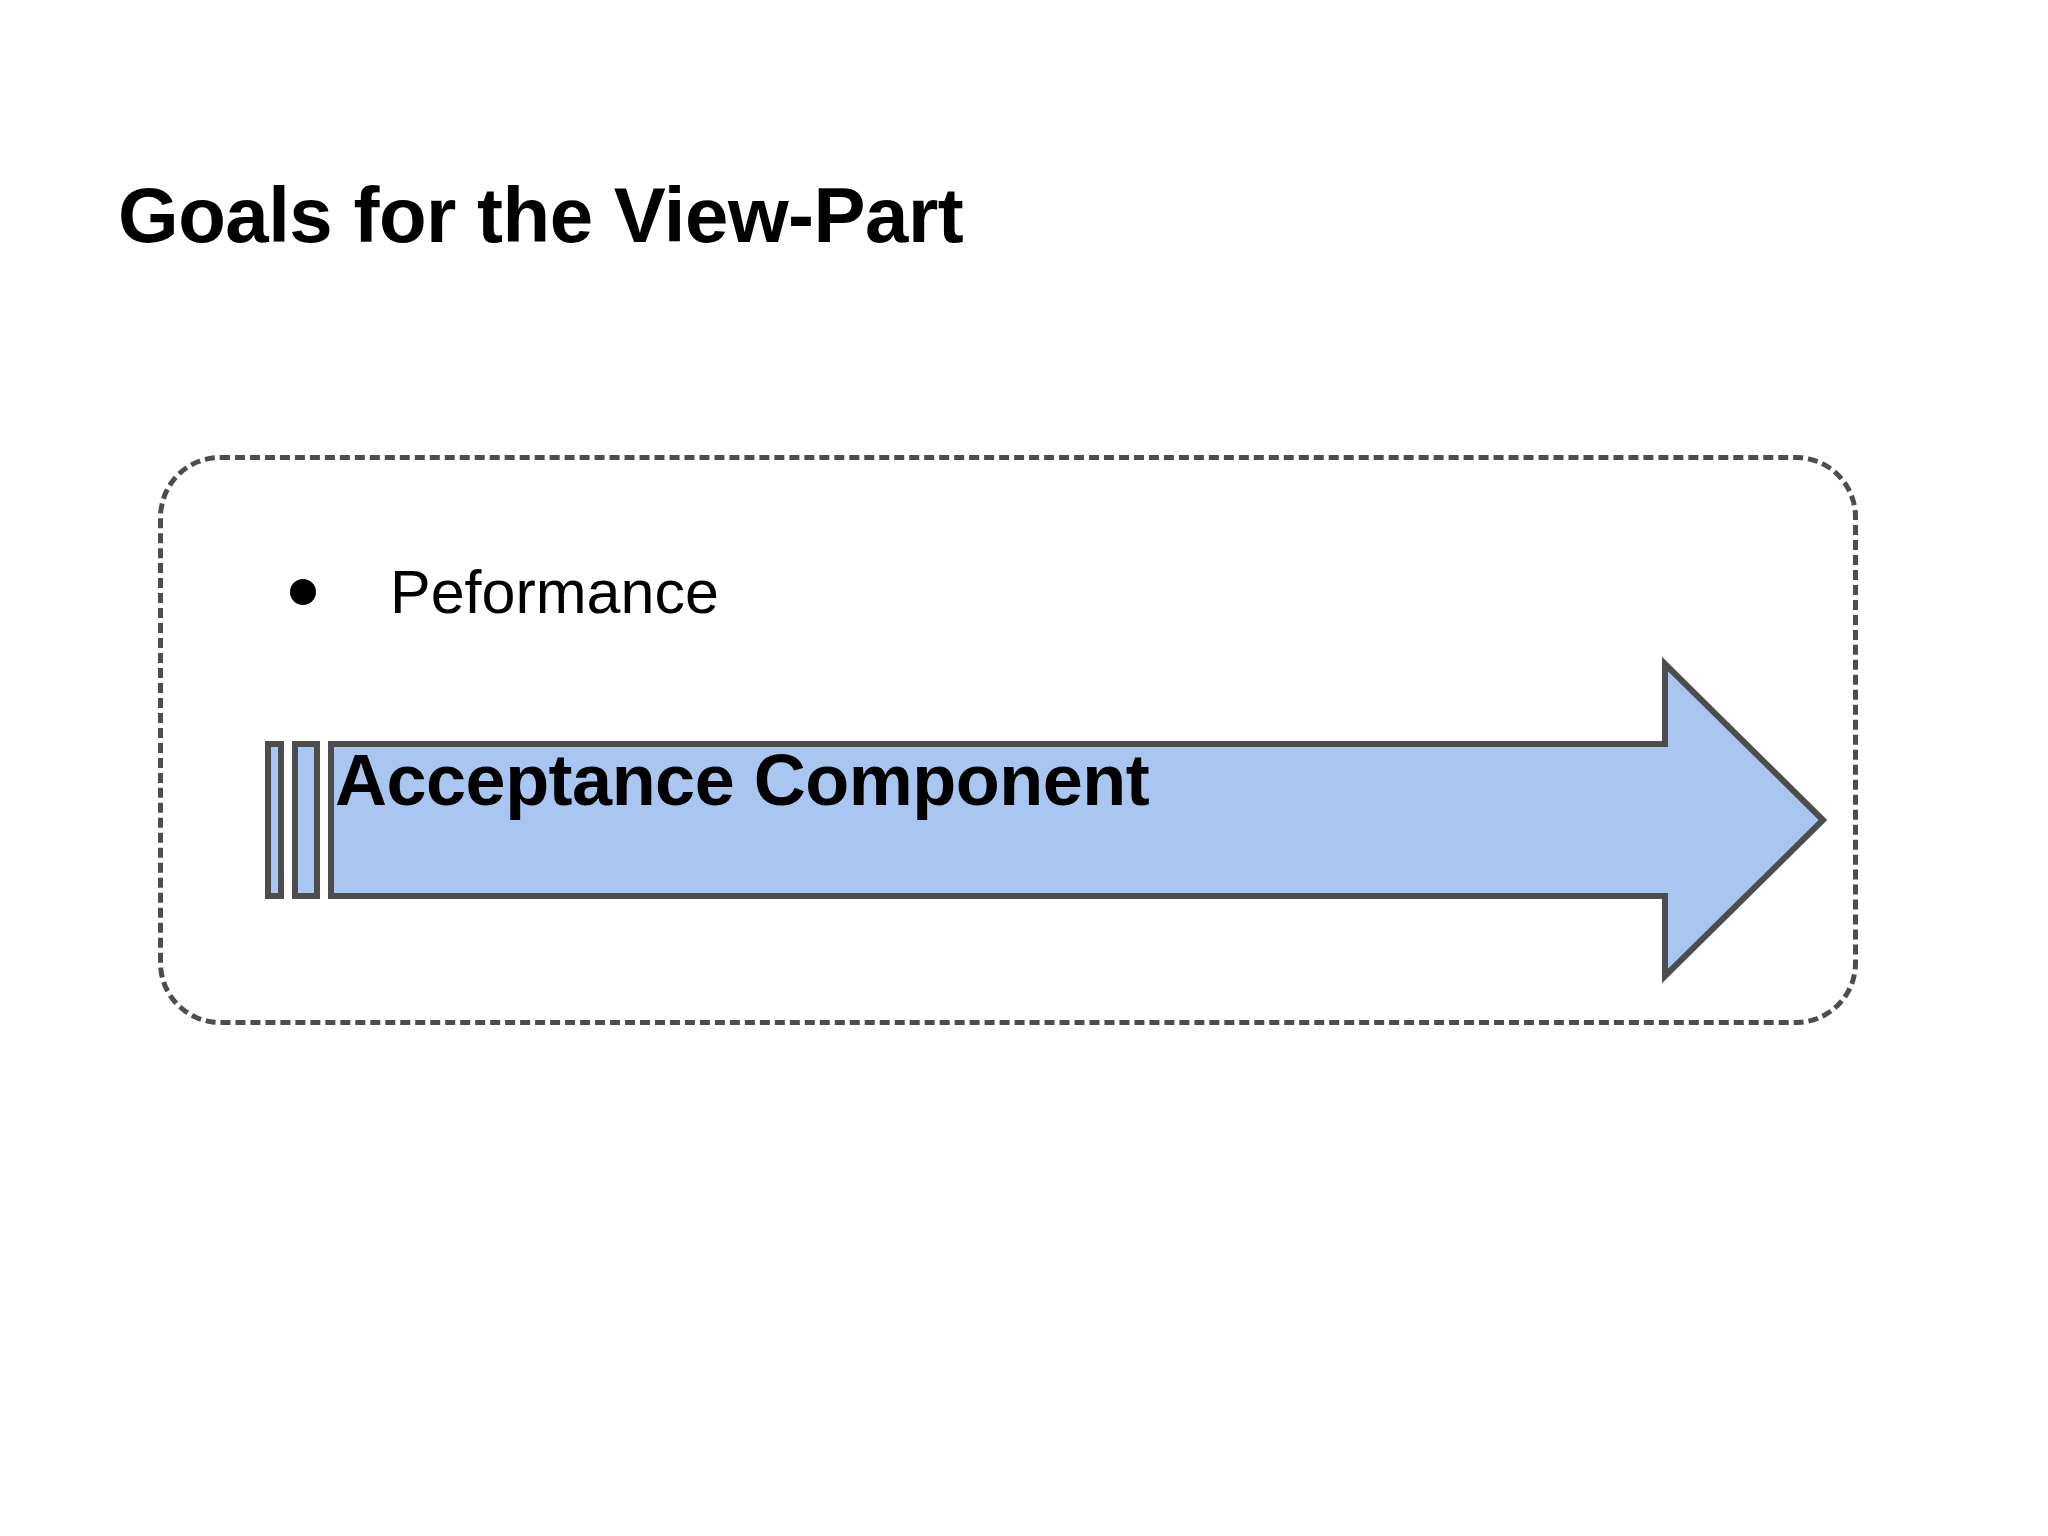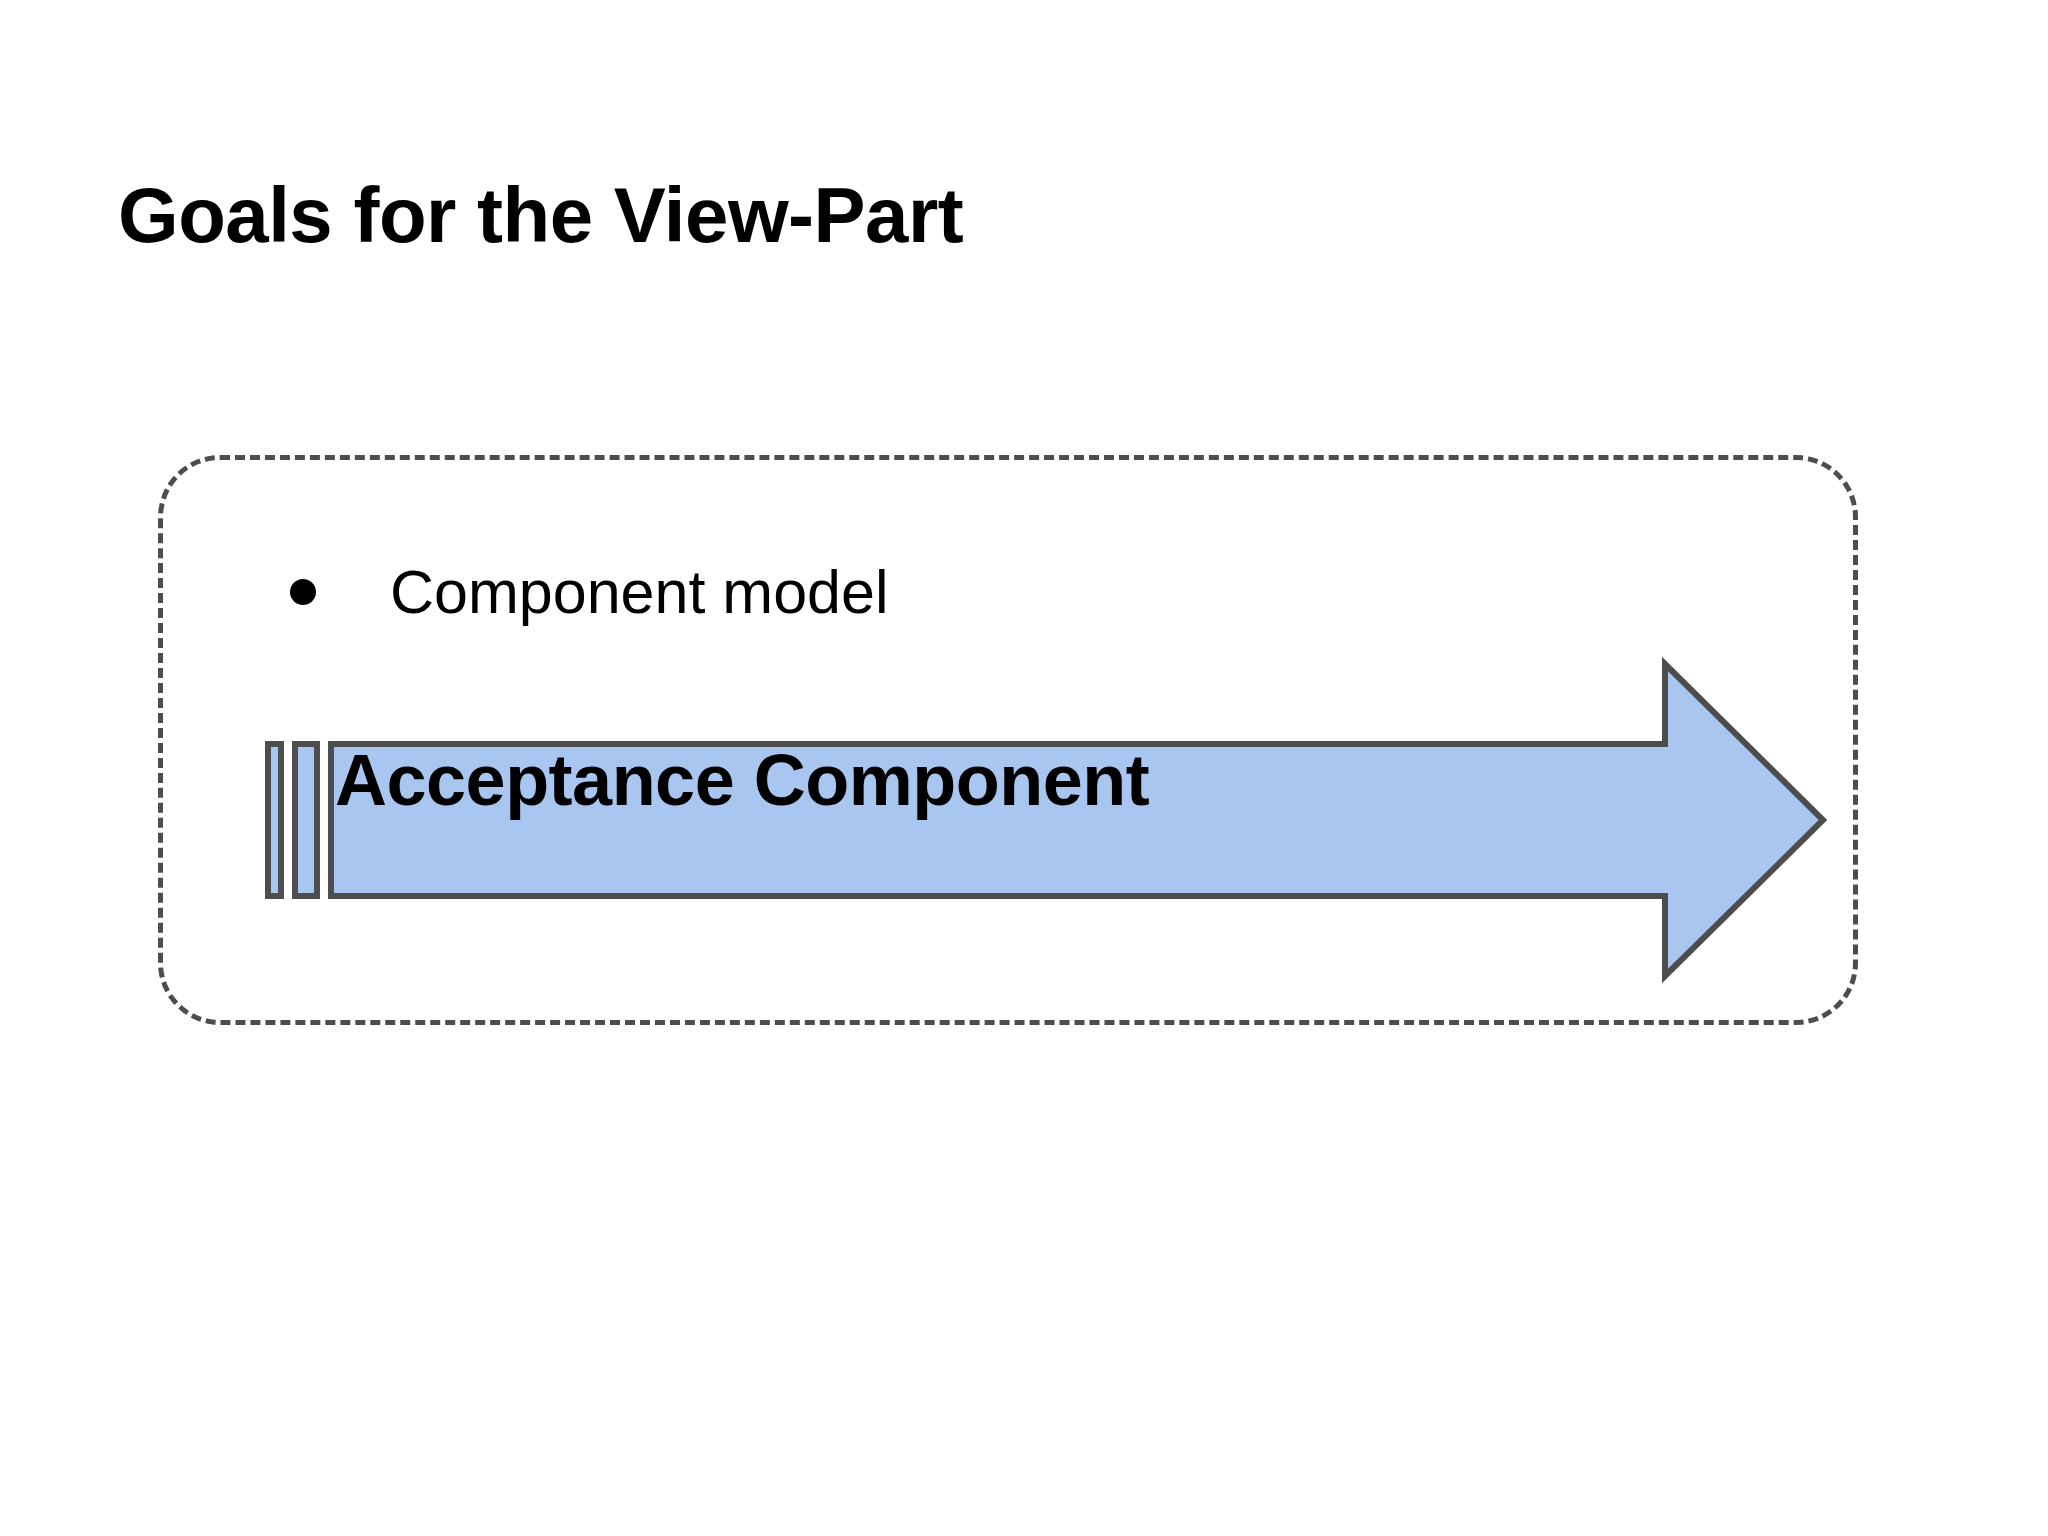--- a/index.html
+++ b/index.html
@@ -105,21 +105,21 @@
 
 <div id="slide">
 
   <div id="slide-title">Goals for the View-Part</div>
 
   <div id="dashed-group"></div>
 
   <ul id="bullet-list">
     <li>
       <span class="bullet-dot"></span>
-      <span>Component model</span>
+      <span>Peformance</span>
     </li>
   </ul>
 
   <div id="arrow-banner">
     <svg viewBox="0 0 1570 320" preserveAspectRatio="none">
 
       <rect x="3" y="84" width="13" height="152" style="fill:#a8c6f0;stroke:#4d4d4d;stroke-width:6"></rect>
 
       <rect x="30" y="84" width="22" height="152" style="fill:#a8c6f0;stroke:#4d4d4d;stroke-width:6"></rect>
 

